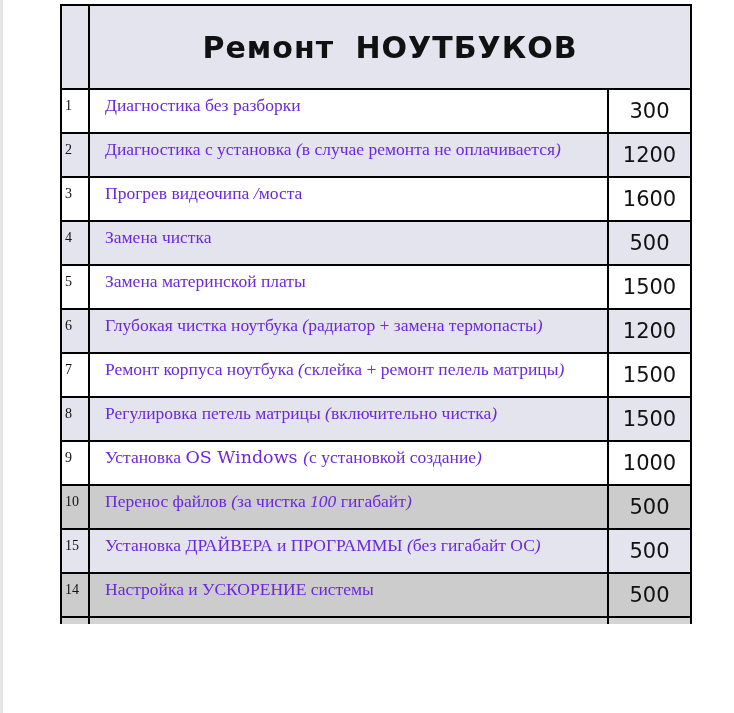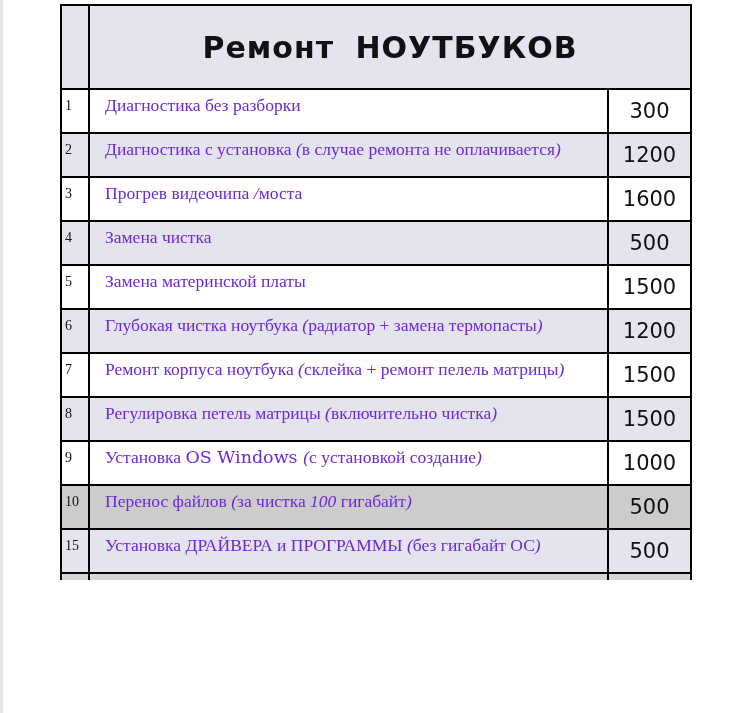--- a/index.html
+++ b/index.html
@@ -149,20 +149,25 @@
         <tr class="data-row bg-gray">
           <td class="num-cell">10</td>
           <td class="service-cell"><span class="seg-n">Перенос файлов </span><span class="seg-i">(</span><span class="seg-n">за чистка </span><span class="seg-i">100</span><span class="seg-n"> гигабайт</span><span class="seg-i">)</span></td>
           <td class="price-cell">500</td>
         </tr>
         <tr class="data-row bg-lavender">
           <td class="num-cell">15</td>
           <td class="service-cell"><span class="seg-n">Установка ДРАЙВЕРА и ПРОГРАММЫ </span><span class="seg-i">(</span><span class="seg-n">без гигабайт ОС</span><span class="seg-i">)</span></td>
           <td class="price-cell">500</td>
         </tr>
+        <tr class="data-row bg-gray">
+          <td class="num-cell">14</td>
+          <td class="service-cell"><span class="seg-n">Настройка и УСКОРЕНИЕ системы</span></td>
+          <td class="price-cell">500</td>
+        </tr>
         <tr class="partial-row" id="partial-row">
         <td></td>
         <td></td>
         <td></td>
       </tr>
     </tbody>
   </table>
 </div>
 
 </body></html>

